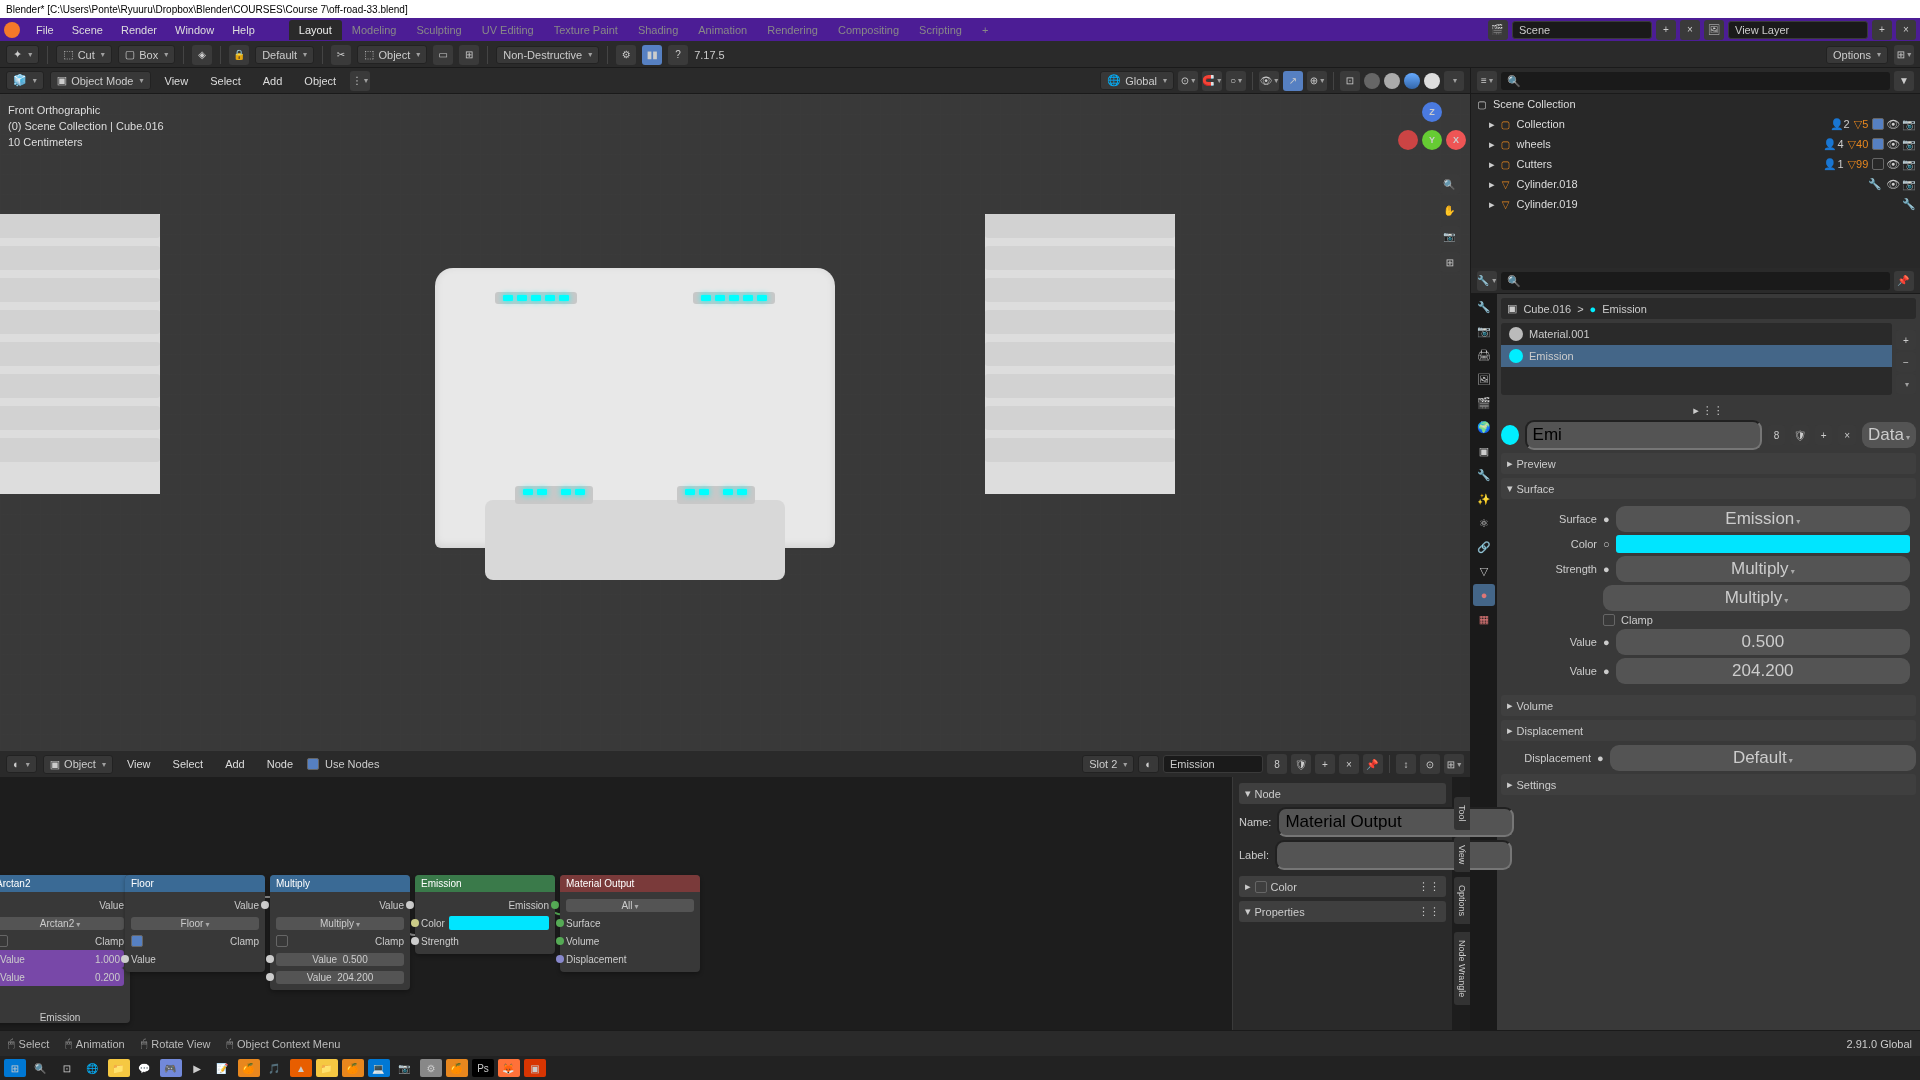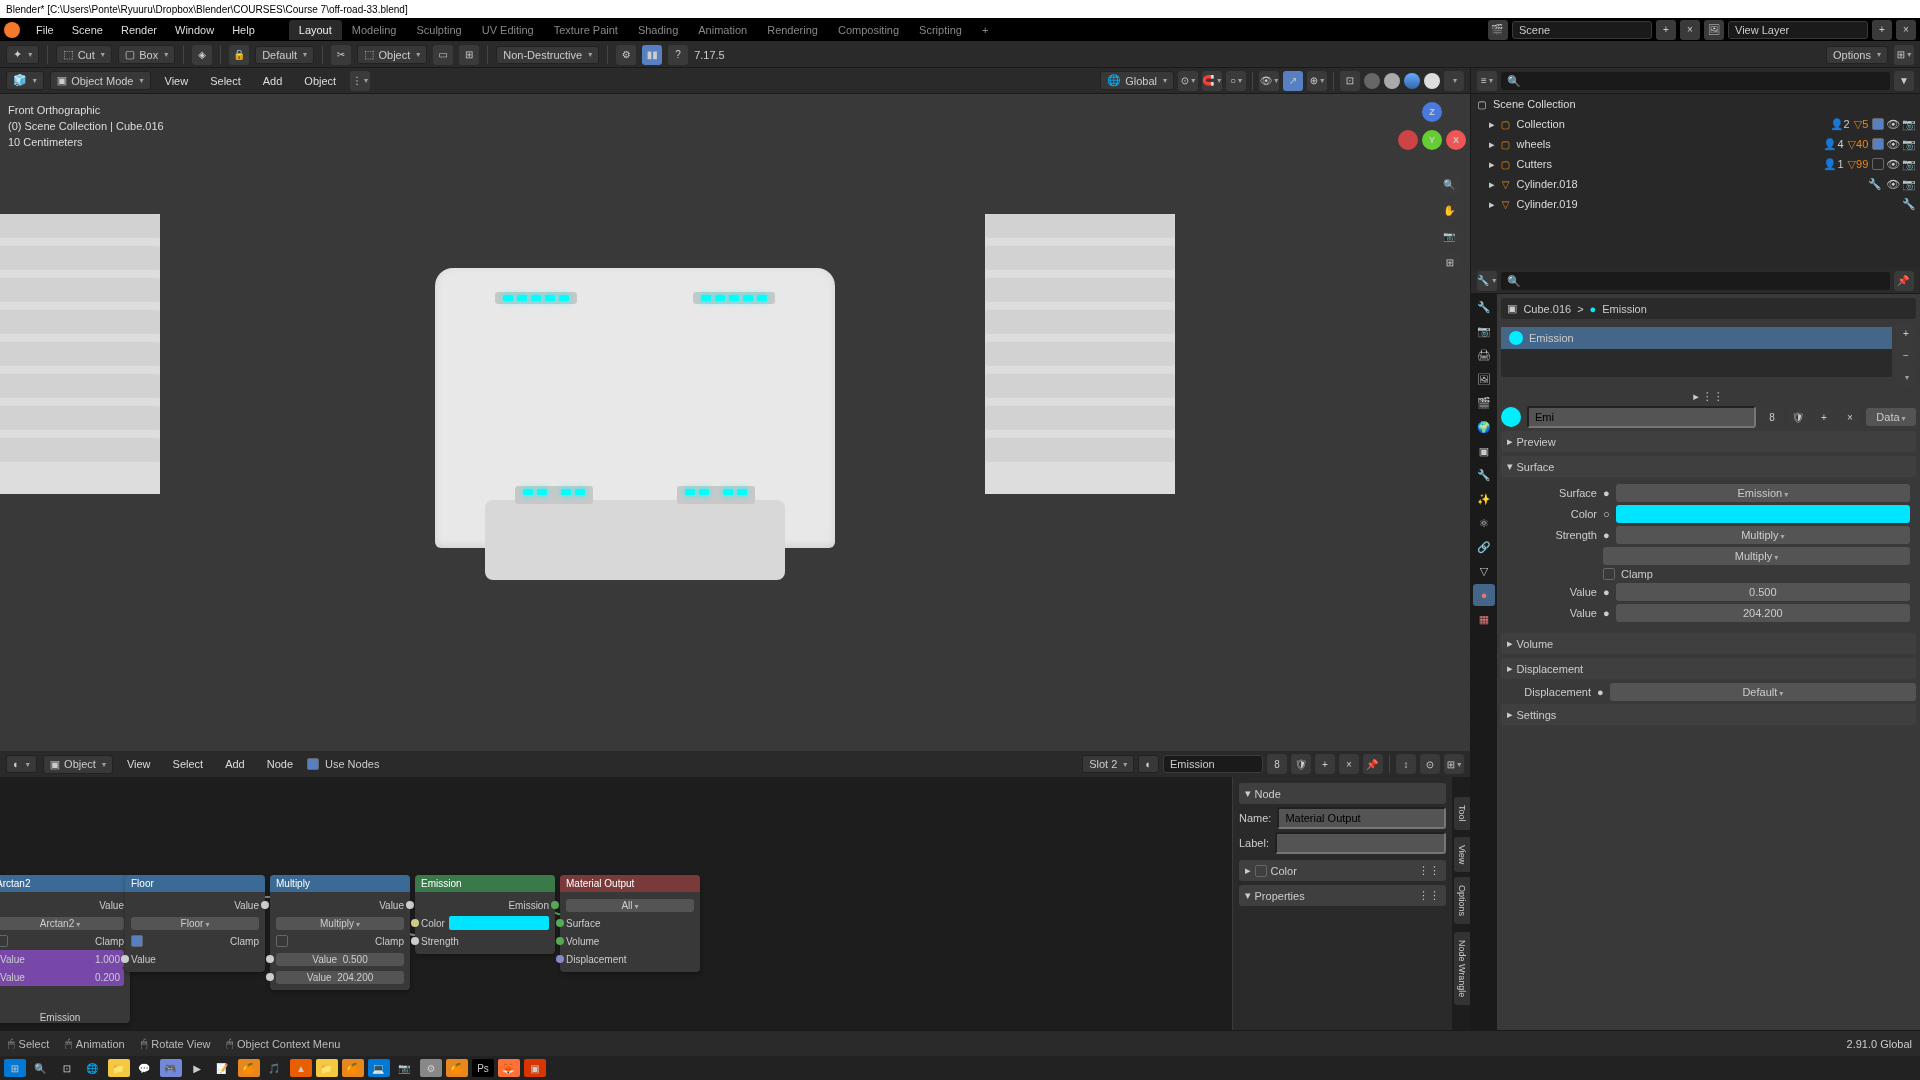--- a/index.html
+++ b/index.html
@@ -1,18 +1,18 @@
 <!DOCTYPE html>
 <html><head>
 <meta charset="utf-8">
 <style>
 *{margin:0;padding:0;box-sizing:border-box;font-family:-apple-system,"Segoe UI",Arial,sans-serif;user-select:none}
 body{background:#1d1d1d;color:#ccc;font-size:11px;width:1920px;height:1080px;overflow:hidden;position:relative}
 .title-bar{height:18px;background:#fff;color:#000;font-size:10px;padding:2px 6px;display:flex;align-items:center}
-.menu-bar{height:24px;background:#000000;display:flex;align-items:center;padding:0 4px;gap:2px;border-bottom:1px solid #2a2a2a}
+.menu-bar{height:24px;background:#4c1d95;display:flex;align-items:center;padding:0 4px;gap:2px;border-bottom:1px solid #2a2a2a}
 .blender-logo{width:16px;height:16px;background:#f5792a;border-radius:50%;margin-right:6px;display:flex;align-items:center;justify-content:center}
 .menu-item{padding:3px 8px;cursor:pointer;color:#ddd;border-radius:3px}
 .workspace-tabs{display:flex;margin-left:24px;gap:0}
 .ws-tab{padding:4px 10px;color:#888;cursor:pointer;border-radius:3px 3px 0 0}
 .ws-tab.active{background:#2a2a2a;color:#eee}
 .scene-bar{margin-left:auto;display:flex;align-items:center;gap:4px}
 .scene-input{background:#1a1a1a;border:1px solid #3a3a3a;color:#ccc;padding:2px 6px;border-radius:3px;font-size:11px;width:140px}
 .icon-btn{width:20px;height:20px;background:#3a3a3a;border-radius:3px;display:inline-flex;align-items:center;justify-content:center;cursor:pointer;font-size:10px}
 
 .toolbar{height:26px;background:#2a2a2a;display:flex;align-items:center;padding:0 6px;gap:6px;border-bottom:1px solid #1a1a1a}
@@ -75,21 +75,21 @@
 .prop-header{background:#2a2a2a;padding:4px 6px;border-radius:3px;margin-bottom:4px;display:flex;align-items:center;gap:6px}
 .mat-list{background:#2a2a2a;border-radius:3px;margin-bottom:6px}
 .mat-row{padding:4px 8px;display:flex;align-items:center;gap:6px}
 .mat-row.active{background:#446688}
 .mat-preview{width:14px;height:14px;border-radius:50%}
 .panel-section{margin-bottom:4px}
 .panel-head{background:#3f3f3f;padding:4px 6px;border-radius:3px;display:flex;align-items:center;gap:4px;cursor:pointer}
 .panel-body{padding:4px 6px}
 .prop-row{display:flex;align-items:center;gap:6px;margin:3px 0}
 .prop-label{width:90px;text-align:right;color:#ccc;font-size:11px}
-.prop-val{flex:1;background:#545454;border-radius:3px;padding:3px 6px;text-align:center;font-size:11px}
+.prop-val{flex:1;background:#545454;border-radius:9px;padding:3px 6px;text-align:center;font-size:17px}
 .color-swatch{flex:1;height:18px;background:#00e5ff;border-radius:3px}
 
 .status-bar{height:26px;background:#2a2a2a;display:flex;align-items:center;padding:0 8px;gap:16px;border-top:1px solid #1a1a1a;font-size:11px}
 .status-item{display:flex;align-items:center;gap:4px;color:#bbb}
 .taskbar{height:24px;background:#222;display:flex;align-items:center;padding:0 4px;gap:4px}
 .tb-icon{width:22px;height:18px;border-radius:2px;display:inline-flex;align-items:center;justify-content:center;font-size:10px}
 
 .chevron::after{content:"▾";font-size:8px;margin-left:2px;opacity:.7}
 .chk{width:12px;height:12px;border:1px solid #666;border-radius:2px;display:inline-block}
 .chk.on{background:#5680c2}
@@ -516,20 +516,24 @@
       <div class="prop-content">
         <div class="prop-header">
           <span>▣</span>
           <span>Cube.016</span> &gt;
           <span style="color:#0ef">●</span>
           <span>Emission</span>
         </div>
 
         <div class="prop-row" style="gap:4px">
           <div class="mat-list" style="flex:1">
+            <div class="mat-row">
+                <span class="mat-preview" style="background:#bbb"></span>
+                <span>Material.001</span>
+              </div>
             <div class="mat-row active">
                 <span class="mat-preview" style="background:#0ef"></span>
                 <span>Emission</span>
               </div>
             <div style="height:28px"></div>
           </div>
           <div style="display:flex;flex-direction:column;gap:2px">
             <span class="icon-btn">+</span>
             <span class="icon-btn">−</span>
             <span class="icon-btn chevron"></span>

